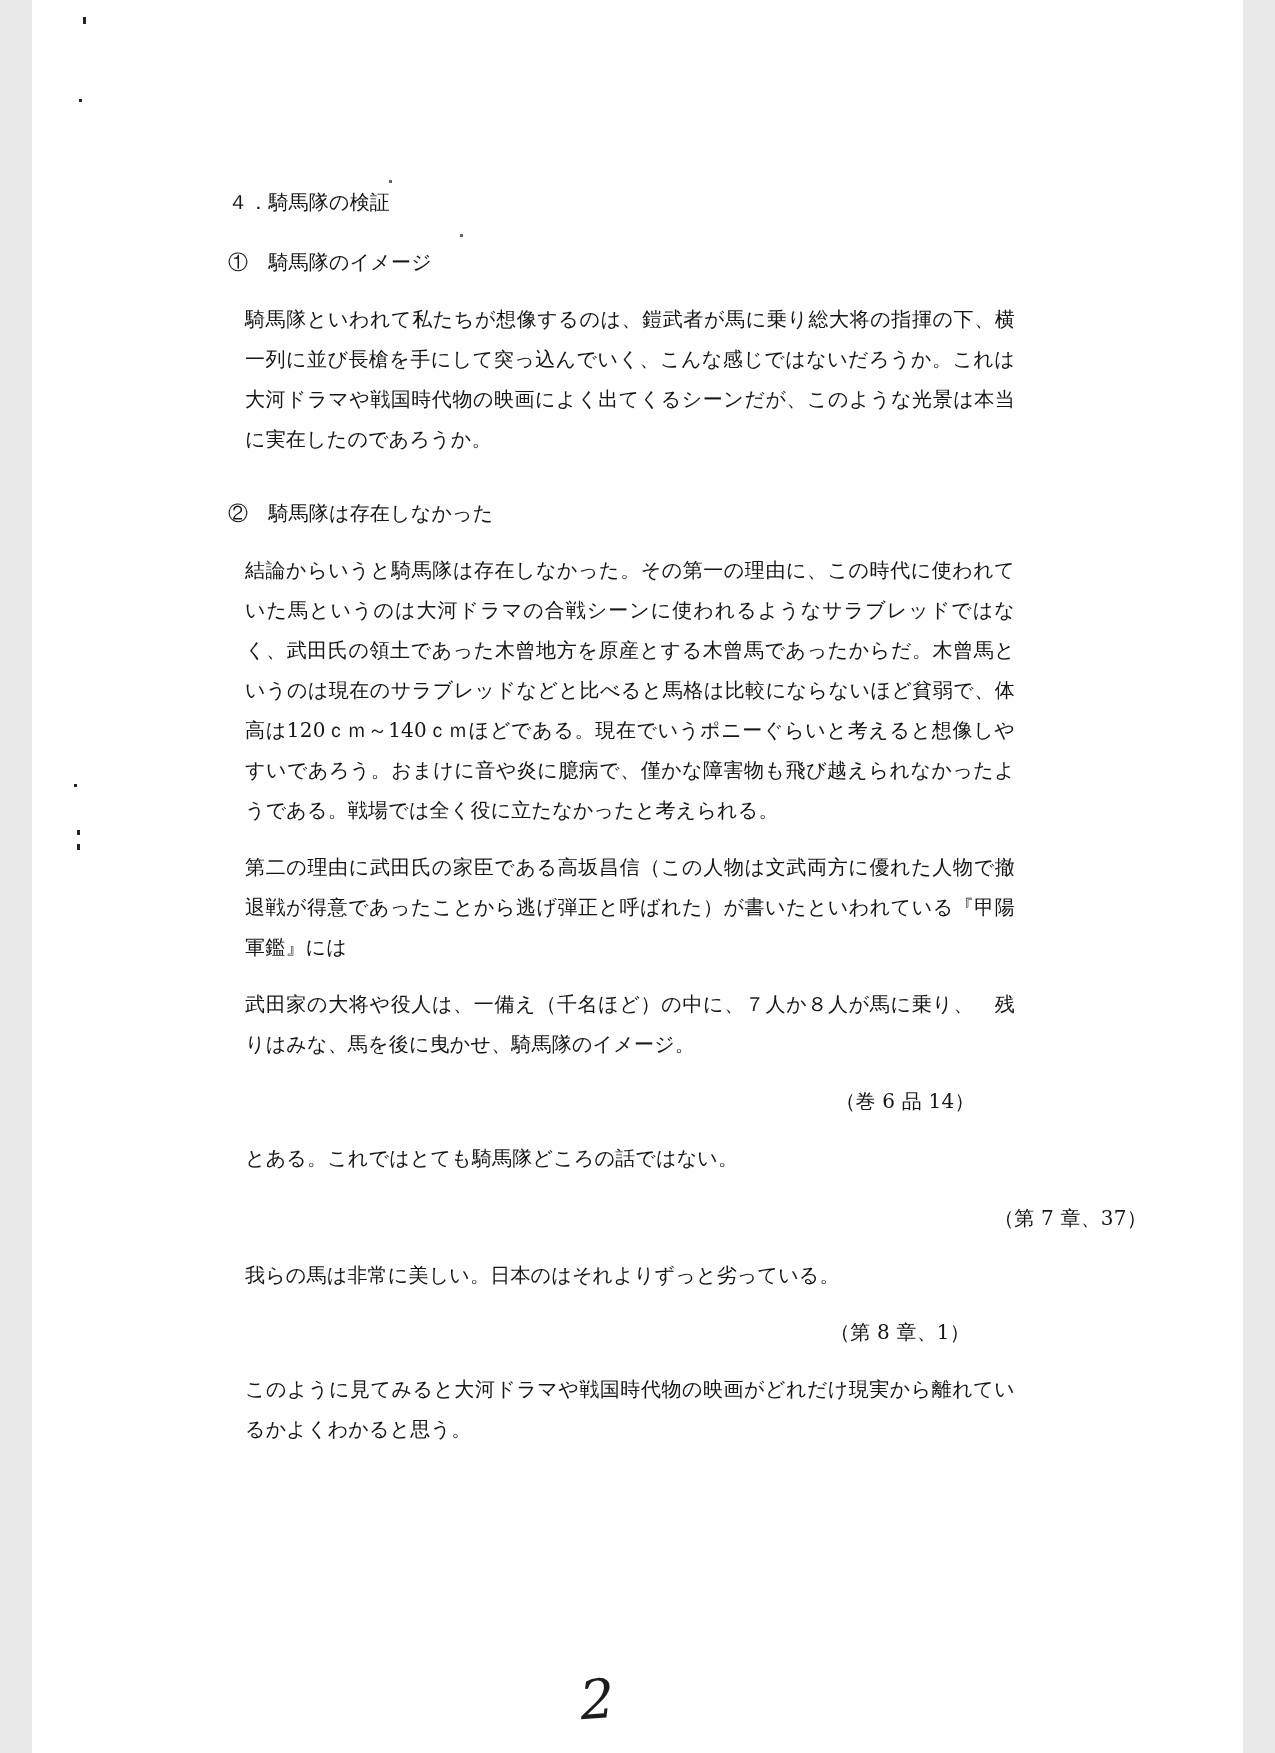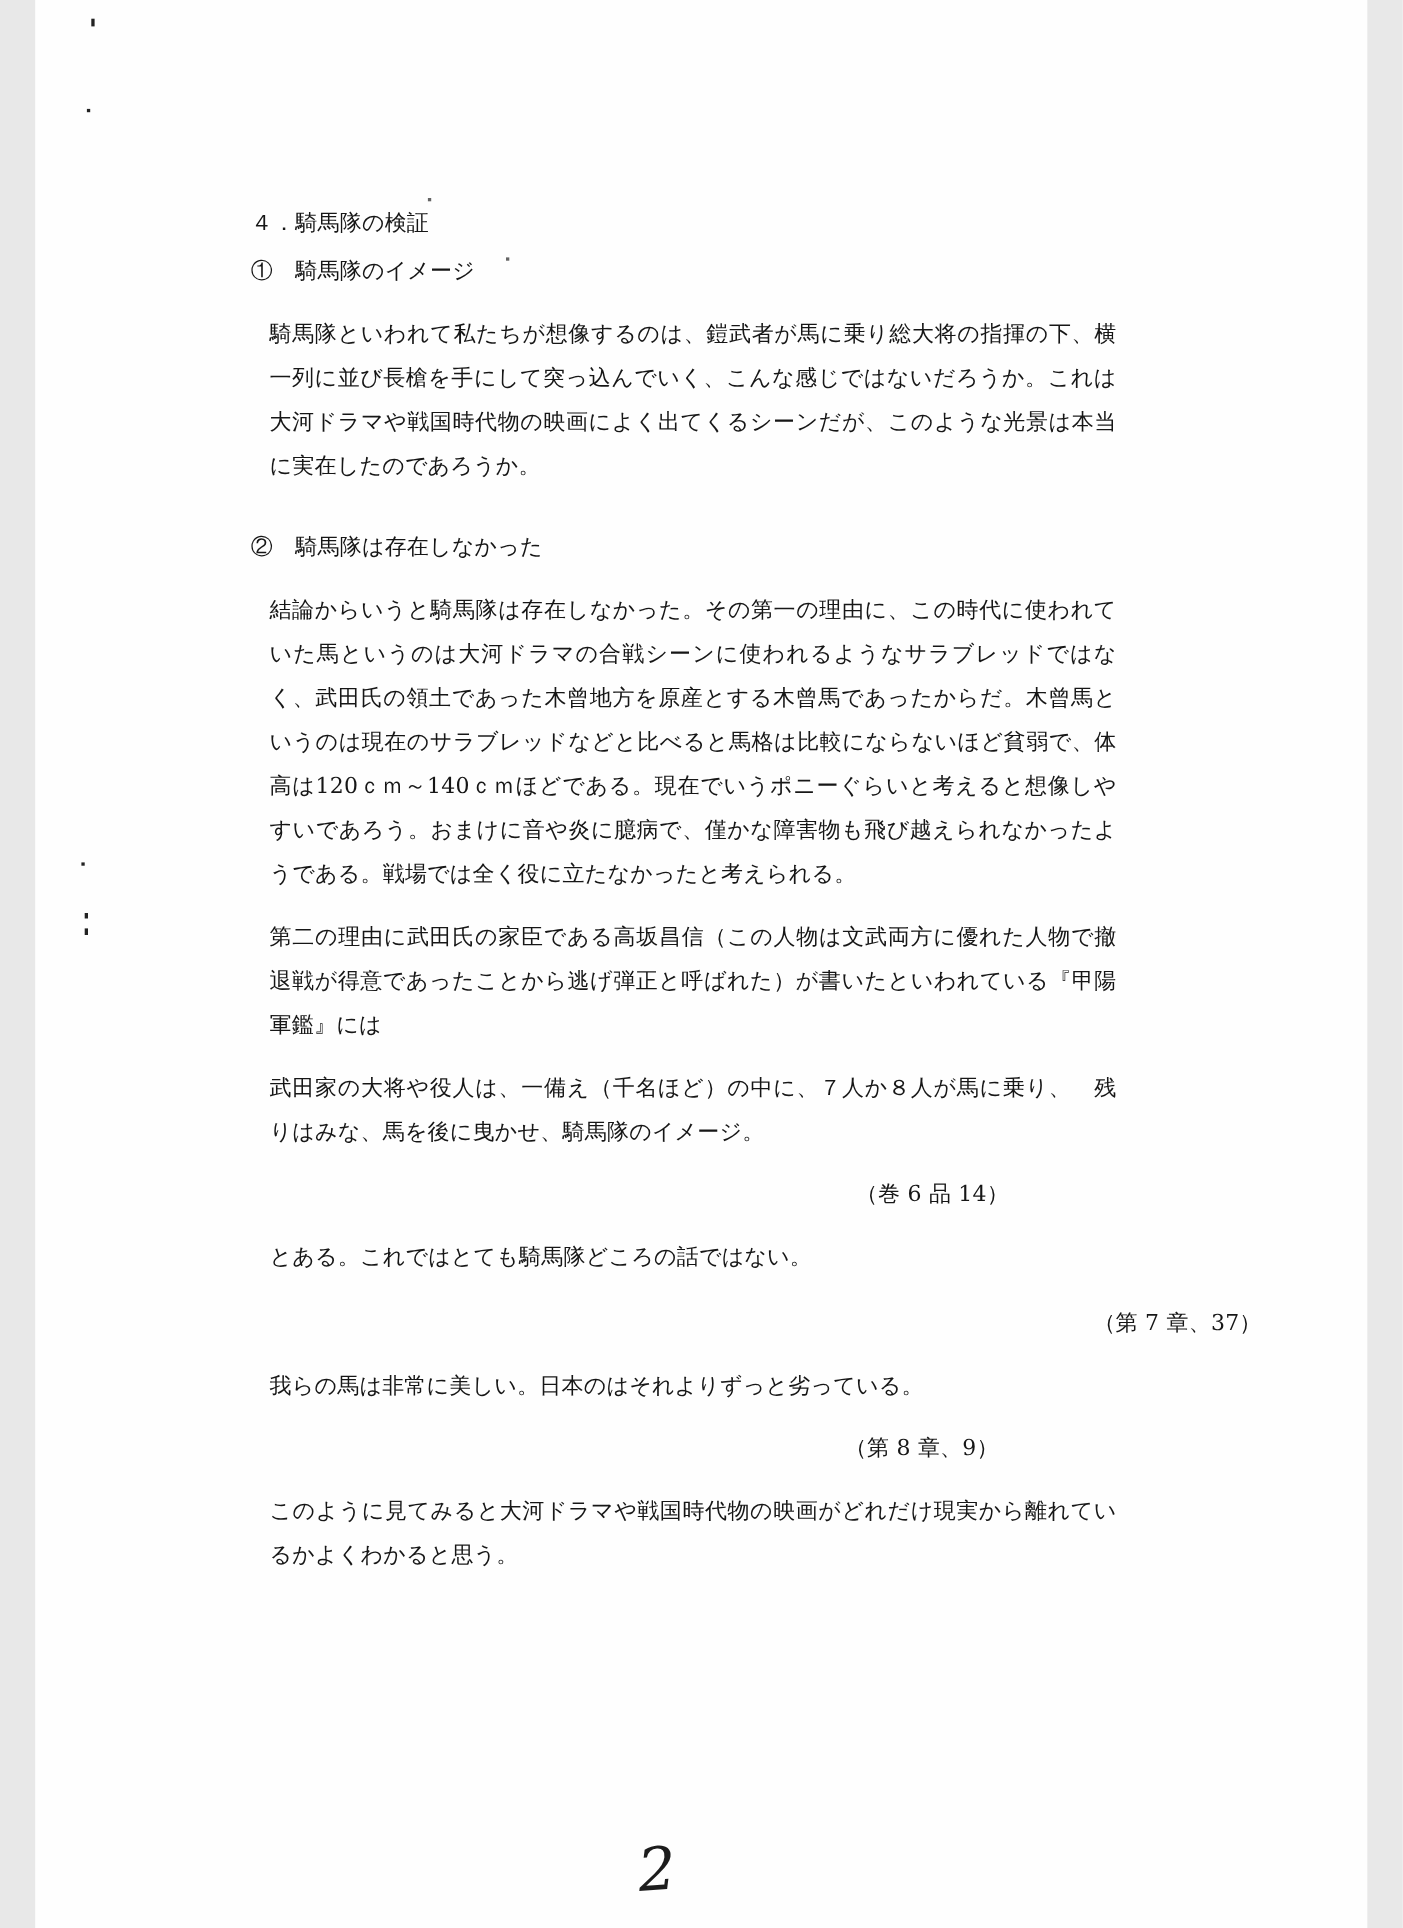--- a/index.html
+++ b/index.html
@@ -15,24 +15,24 @@
   .content{
     position:absolute;
     left:196px;top:0;
     width:804px;
     font-size:20px;
     line-height:40px;
     letter-spacing:0.2px;
   }
   .content p{margin:17px;text-align:justify;}
   .heading{margin-top:182px;}
-  .subheading{margin-top:4px;}
+  .subheading{margin-top:20px;}
   .sub2{margin-top:34px;}
   .q1{margin-top:56px;}
-  .cite{white-space:nowrap;}
+  .cite{white-space:nowrap;text-align:center;}
   .c1{margin-left:550px;margin-top:14px;}
   .p4{margin-top:40px;}
   .q2{margin-top:42px;}
   .c2{margin-left:766px;margin-top:20px;}
   .q3{margin-top:2px;}
   .c3{margin-left:540px;margin-top:2px;}
   .p6{margin-top:40px;}
   .pagenum{
     position:absolute;
     left:548px;top:1668px;
@@ -67,21 +67,21 @@
     <p>結論からいうと騎馬隊は存在しなかった。その第一の理由に、この時代に使われていた馬というのは大河ドラマの合戦シーンに使われるようなサラブレッドではなく、武田氏の領土であった木曾地方を原産とする木曾馬であったからだ。木曾馬というのは現在のサラブレッドなどと比べると馬格は比較にならないほど貧弱で、体高は120ｃｍ～140ｃｍほどである。現在でいうポニーぐらいと考えると想像しやすいであろう。おまけに音や炎に臆病で、僅かな障害物も飛び越えられなかったようである。戦場では全く役に立たなかったと考えられる。</p>
     <p>第二の理由に武田氏の家臣である高坂昌信（この人物は文武両方に優れた人物で撤退戦が得意であったことから逃げ弾正と呼ばれた）が書いたといわれている『甲陽軍鑑』には</p>
 
     <p class="q1">武田家の大将や役人は、一備え（千名ほど）の中に、７人か８人が馬に乗り、　残りはみな、馬を後に曳かせ、騎馬隊のイメージ。</p>
     <div class="cite c1">（巻 6 品 14）</div>
 
     <p class="p4">とある。これではとても騎馬隊どころの話ではない。</p>
 
     <div class="cite c2">（第 7 章、37）</div>
     <p class="q3">我らの馬は非常に美しい。日本のはそれよりずっと劣っている。</p>
-    <div class="cite c3">（第 8 章、9）</div>
+    <div class="cite c3">（第 8 章、1）</div>
 
     <p class="p6">このように見てみると大河ドラマや戦国時代物の映画がどれだけ現実から離れているかよくわかると思う。</p>
   </div>
 
   <div class="pagenum">2</div>
 
   <div class="speckle sp1"></div>
   <div class="speckle sp2"></div>
   <div class="speckle sp3"></div>
   <div class="speckle sp4"></div>

